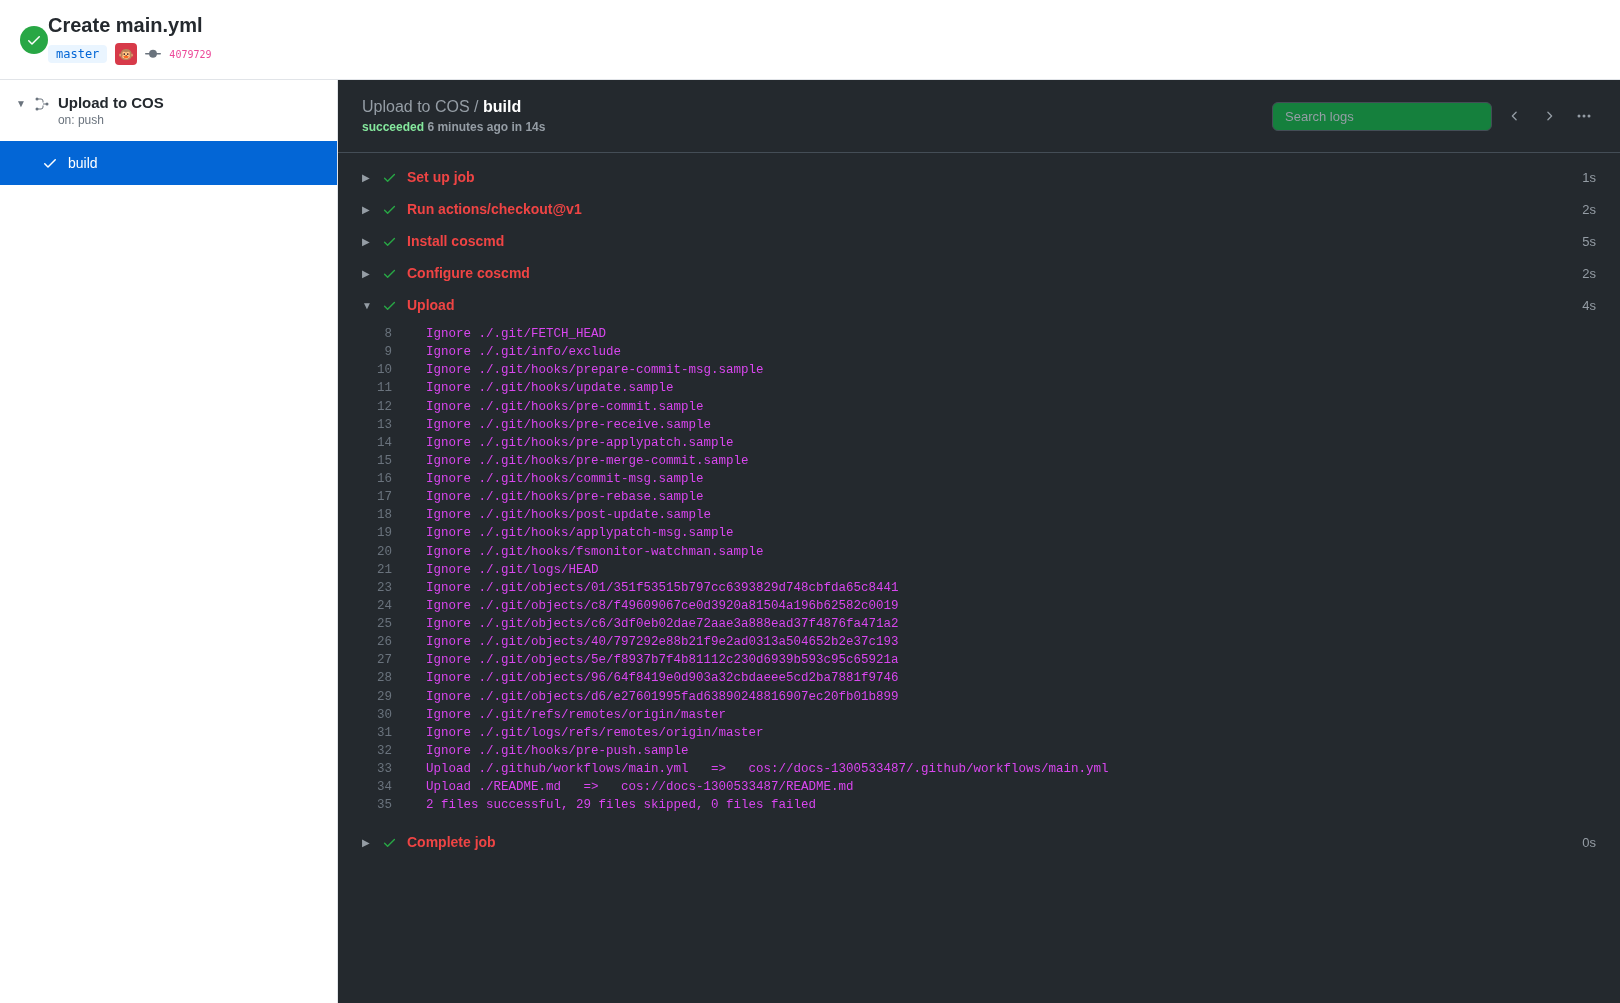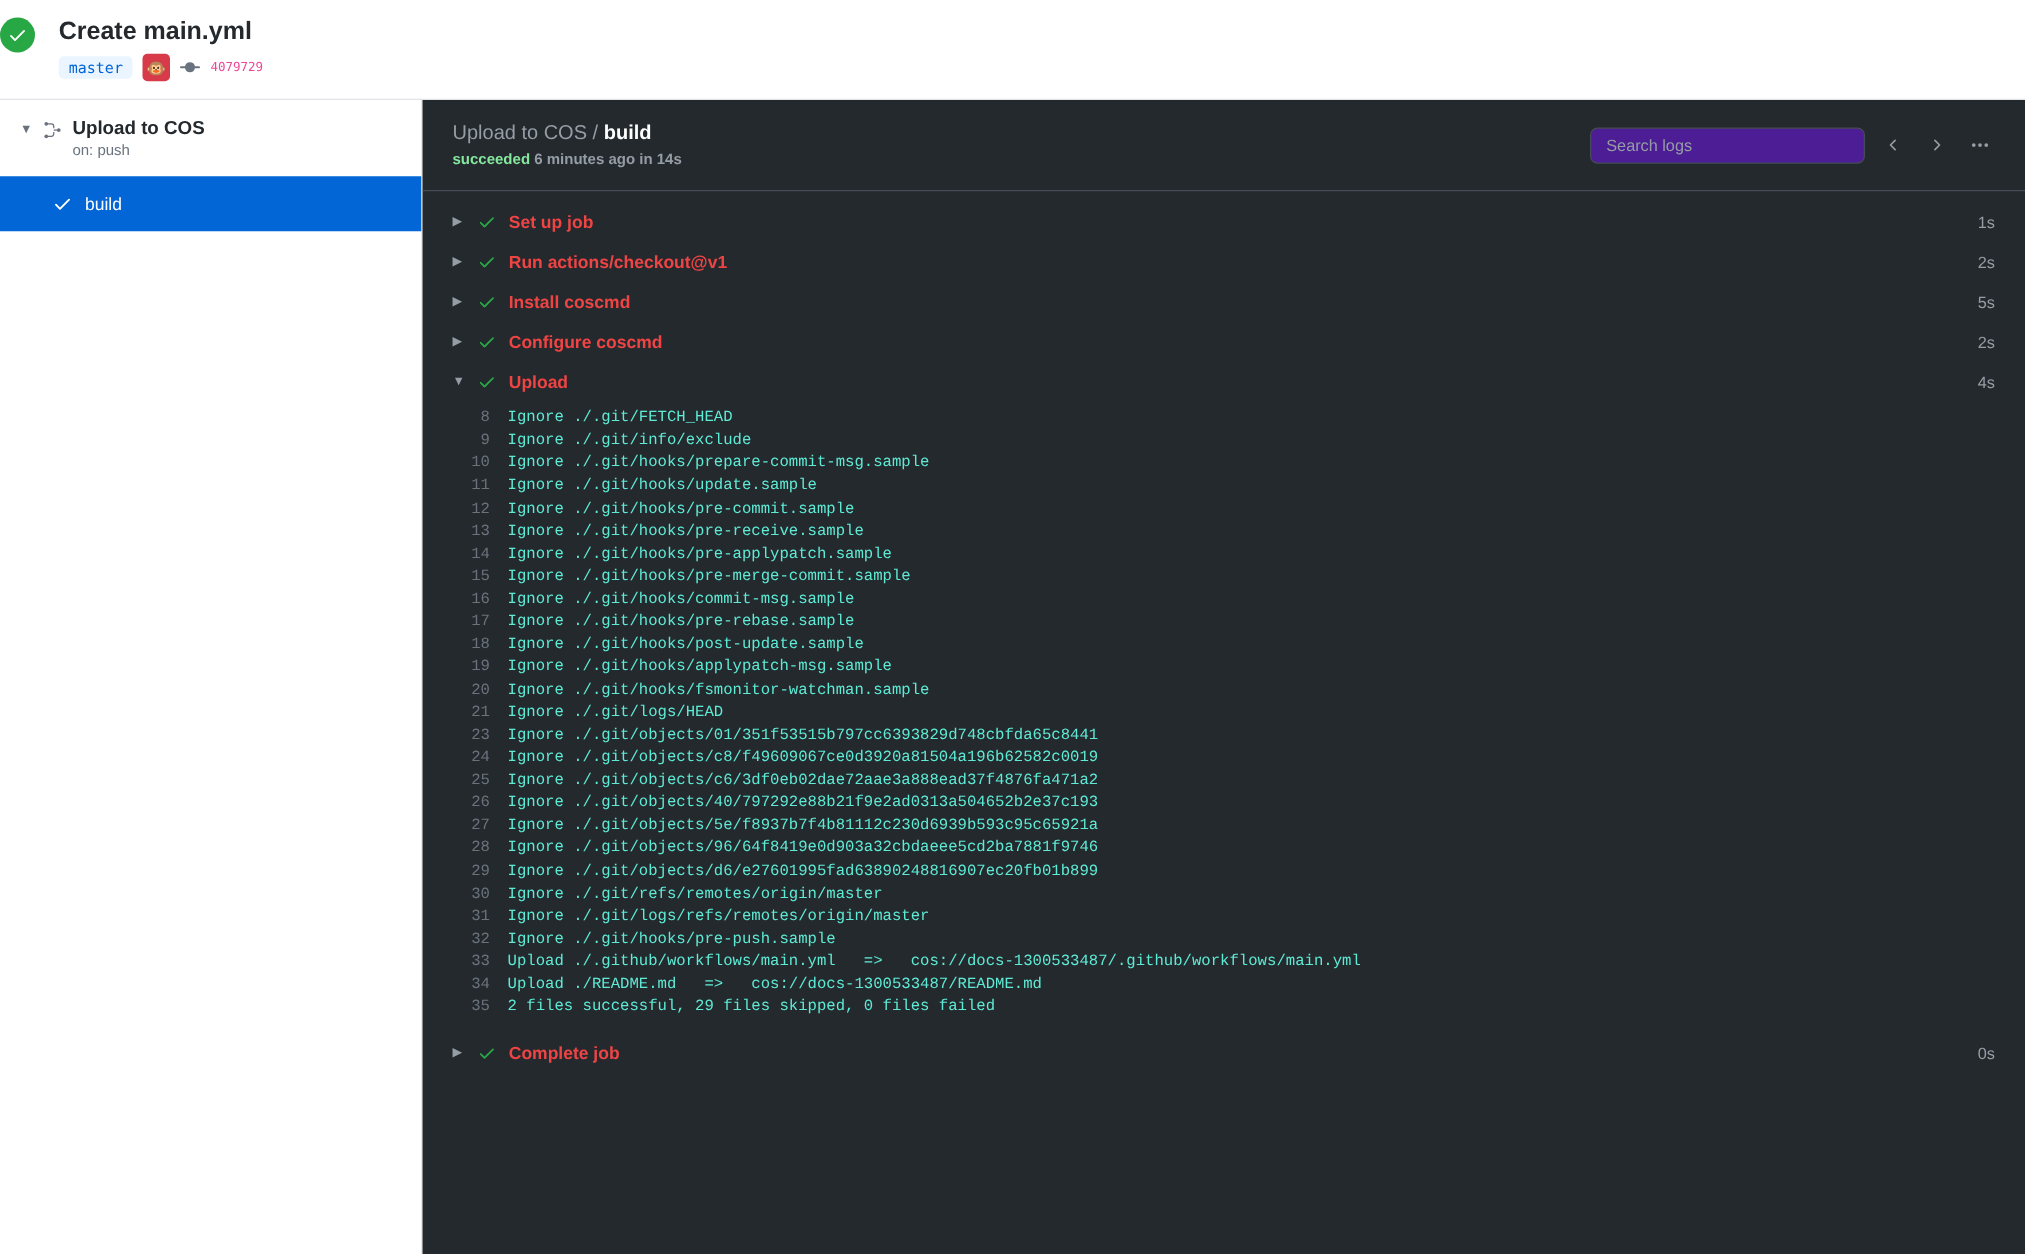--- a/index.html
+++ b/index.html
@@ -1,19 +1,19 @@
 <!DOCTYPE html>
 <html><head>
 <meta charset="utf-8">
 <style>
 * { margin: 0; padding: 0; box-sizing: border-box; }
 body { font-family: -apple-system, BlinkMacSystemFont, "Segoe UI", Helvetica, Arial, sans-serif; font-size: 14px; color: #24292e; background: #fff; }
 
 
-.header { display: flex; align-items: flex-start; padding: 14px 0; border-bottom: 1px solid #e1e4e8; gap: 19px; }
+.header { display: flex; align-items: center; padding: 14px 20px; border-bottom: 1px solid #e1e4e8; gap: 0; }
 .status-circle { width: 28px; height: 28px; border-radius: 50%; background: #28a745; display: flex; align-items: center; justify-content: center; color: #fff; flex-shrink: 0; }
 .status-circle svg { width: 16px; height: 16px; }
 .header-main { display: flex; flex-direction: column; gap: 6px; }
 .header-title { font-size: 20px; font-weight: 600; }
 .header-meta { display: flex; align-items: center; gap: 8px; }
 .branch-badge { background: #eaf5ff; color: #0366d6; padding: 2px 8px; border-radius: 4px; font-family: SFMono-Regular, Consolas, monospace; font-size: 12px; }
 .avatar { width: 22px; height: 22px; border-radius: 4px; background: #d73a49; display: inline-flex; align-items: center; justify-content: center; font-size: 13px; }
 .commit-icon { color: #6a737d; display: inline-flex; align-items: center; }
 .commit-sha { color: #ec4899; font-family: SFMono-Regular, Consolas, monospace; font-size: 10px; }
 
@@ -32,37 +32,37 @@
 
 
 .main { flex: 1; background: #24292e; color: #e1e4e8; overflow-y: auto; }
 .main-header { display: flex; align-items: center; justify-content: space-between; padding: 18px 24px; border-bottom: 1px solid #444d56; }
 .crumb { font-size: 16px; }
 .crumb .wf { color: #959da5; }
 .crumb .job { font-weight: 600; color: #fff; }
 .status-line { color: #85e89d; font-size: 12px; margin-top: 4px; font-weight: bold; }
 .status-line .rest { color: #959da5; }
 .main-tools { display: flex; align-items: center; gap: 12px; }
-.search-input { background: #4c1d95; border: 1px solid #444d56; color: #e1e4e8; border-radius: 6px; padding: 6px 12px; font-size: 13px; width: 220px; }
+.search-input { background: #15803d; border: 1px solid #444d56; color: #e1e4e8; border-radius: 6px; padding: 6px 12px; font-size: 13px; width: 220px; }
 .search-input::placeholder { color: #959da5; }
 .nav-arrow, .kebab { color: #959da5; cursor: pointer; padding: 4px; display: inline-flex; }
 
 
 .steps { padding: 8px 0; }
 .step-row { display: flex; align-items: center; padding: 8px 24px; gap: 10px; cursor: pointer; }
 .step-caret { color: #959da5; width: 10px; font-size: 10px; }
 .step-check { color: #28a745; display: inline-flex; }
 .step-check svg { width: 15px; height: 15px; }
 .step-name { font-weight: 600; flex: 1; color: #ef4444; font-size: 14px; }
 .step-dur { color: #959da5; font-size: 13px; }
 
 .log-block { padding: 4px 0 12px 0; }
 .log-line { display: flex; font-family: SFMono-Regular, Consolas, "Liberation Mono", monospace; font-size: 12.5px; line-height: 1.45; padding: 0 24px; }
 .ln { width: 44px; text-align: right; color: #6a737d; padding-right: 14px; flex-shrink: 0; user-select: none; }
-.lt { color: #5eead4; white-space: pre; }
+.lt { color: #d946ef; white-space: pre; margin-left: 20px; }
 
 .check svg, .step-check svg { display: block; }
 </style>
 </head>
 <body>
 
 <div class="header">
   <div class="status-circle">
     <svg viewBox="0 0 16 16" fill="currentColor">
         <path d="M13.78 4.22a.75.75 0 010 1.06l-7.25 7.25a.75.75 0 01-1.06 0L2.22 9.28a.75.75 0 011.06-1.06L6 10.94l6.72-6.72a.75.75 0 011.06 0z"></path>

